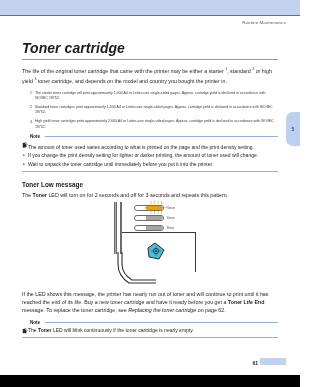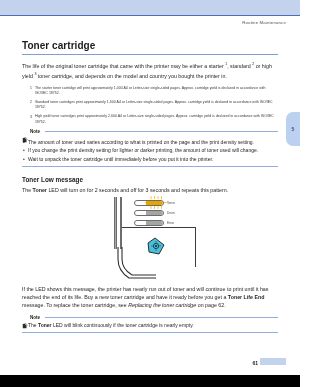--- a/index.html
+++ b/index.html
@@ -25,22 +25,22 @@
     position:absolute; right:14px; top:20px;
     font-size:4.4px; color:#55585c; letter-spacing:.12px;
   }
 
   
   .page {
     position:absolute; left:22px; top:40px; width:256px;
   }
 
   h1.section-title {
-    font-size:10px; font-weight:bold; color:#1c1c1c;
-    margin:0 0 2.5px 0; letter-spacing:.05px;
+    font-size:14px; font-weight:bold; color:#1c1c1c;
+    margin:0 0 2.5px 0; letter-spacing:.05px;font-style:italic;
   }
   .title-rule {
     height:1.1px; background:#7d9ed6; width:256px; margin-bottom:5px;
   }
 
   p.body-text {
     font-size:5.3px; line-height:8.2px; margin:0; color:#231f20;
     text-align:left;
   }
   .sup { font-size:3.6px; vertical-align:super; }

